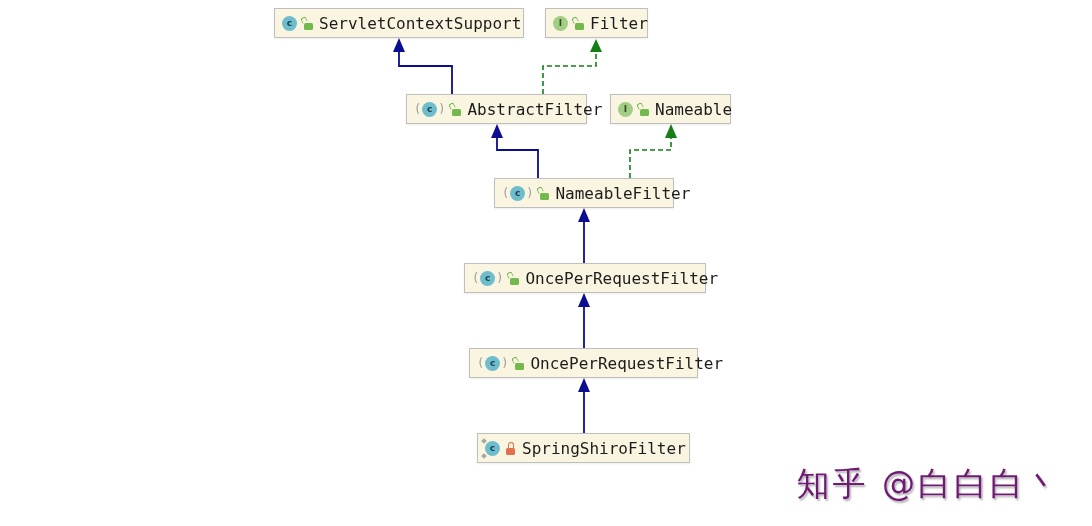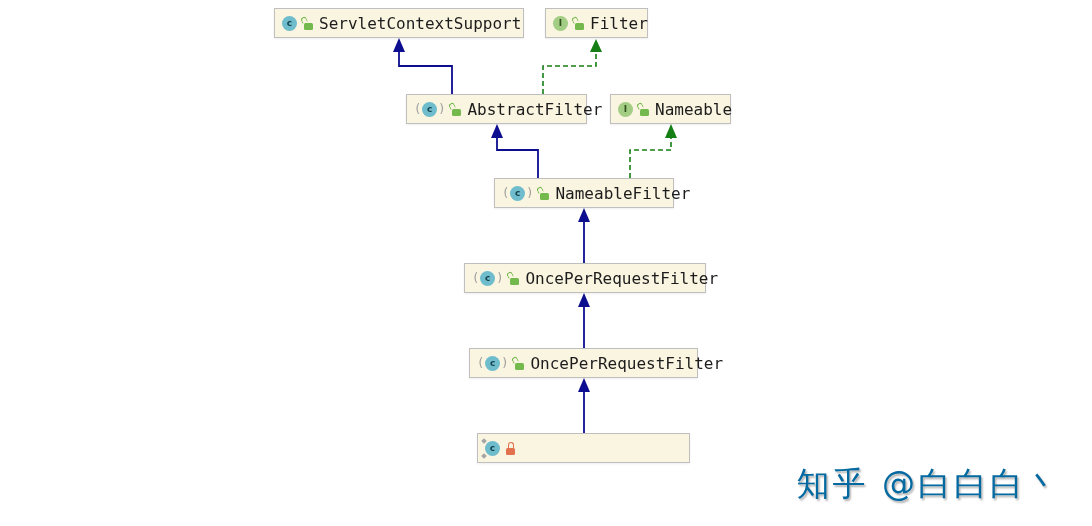--- a/index.html
+++ b/index.html
@@ -54,21 +54,21 @@
   .n-filter{left:545px;top:8px;width:103px;}
   .n-absfilter{left:406px;top:94px;width:181px;}
   .n-nameable{left:610px;top:94px;width:121px;}
   .n-nameablefilter{left:494px;top:178px;width:180px;}
   .n-onceper{left:464px;top:263px;width:242px;}
   .n-absshiro{left:469px;top:348px;width:229px;}
   .n-springshiro{left:477px;top:433px;width:213px;}
 
   .watermark{
     position:absolute;right:30px;top:462px;z-index:2;
-    font-size:33px;letter-spacing:3px;color:#0369a1;
+    font-size:33px;letter-spacing:3px;color:#701a75;
     text-shadow:1.5px 1.5px 2px rgba(125,125,125,0.6);
     font-family:"DejaVu Sans",sans-serif;
   }
 </style>
 </head>
 <body>
 
 <div class="canvas">
 
   <svg class="edges" width="1092" height="526" viewBox="0 0 1092 526">
@@ -183,16 +183,17 @@
   <div class="node n-springshiro">
     <span class="staticwrap">
       <span class="smark tl"></span>
         <span class="smark bl"></span>
       <span class="ticon tclass">c</span>
     </span>
     <span class="lock closed">
         <span class="shackle"></span>
         <span class="body"></span>
       </span>
+    <span class="label">SpringShiroFilter</span>
   </div>
 
   <div class="watermark">知乎 @白白白丶</div>
 </div>
 
 </body></html>

